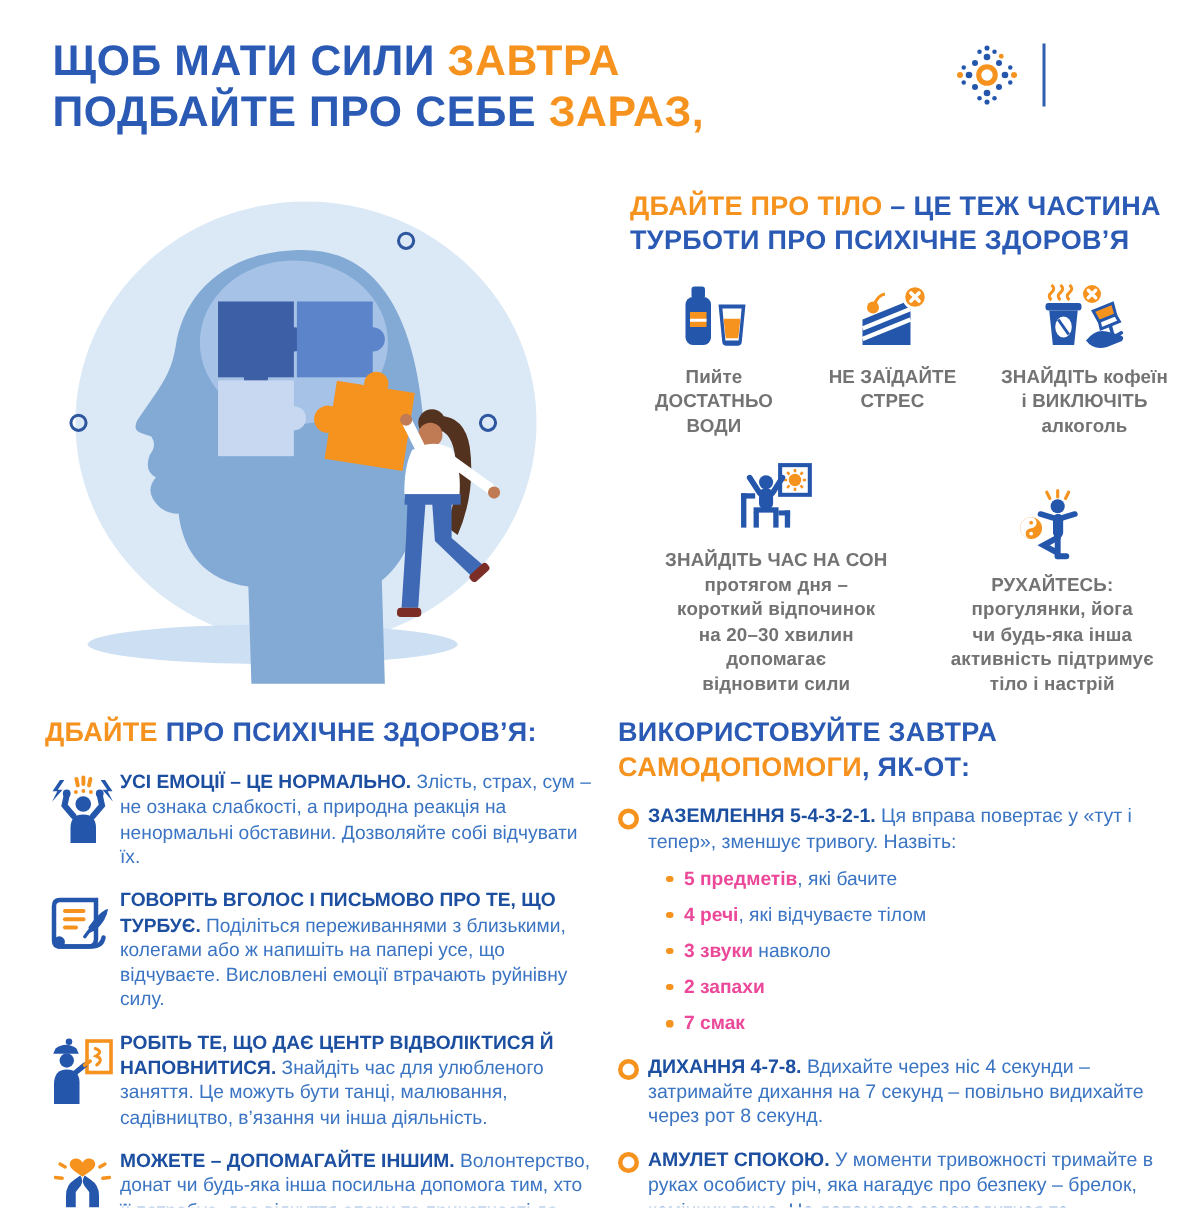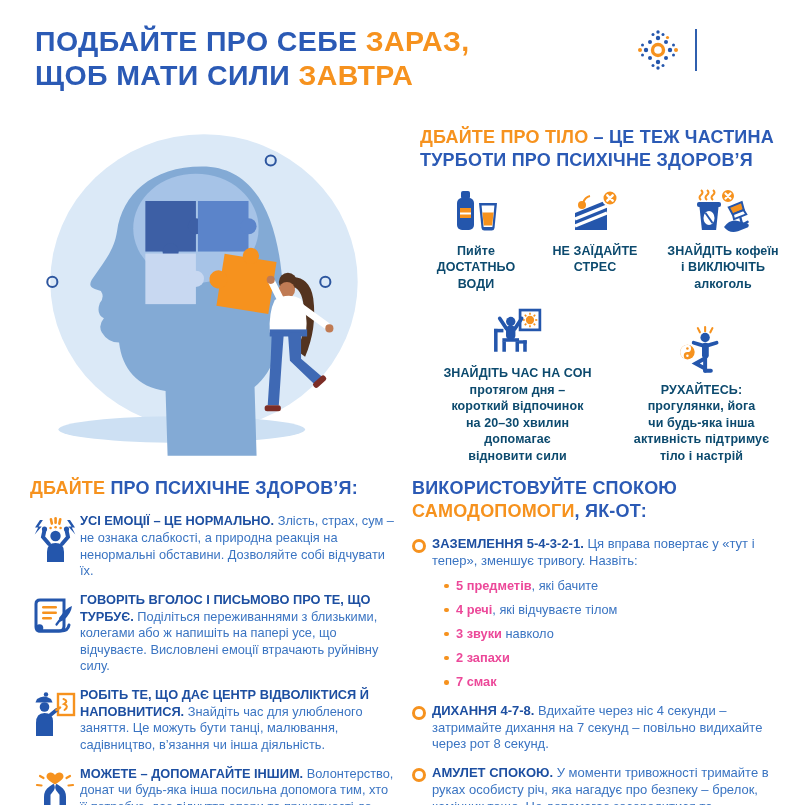--- a/index.html
+++ b/index.html
@@ -15,21 +15,21 @@
   
   .sec-h{font-size:18px;font-weight:700;line-height:1.3;letter-spacing:.2px;color:#2b5ab5;margin:0;}
   .sec-h .orange{color:#f6921e;}
   
   .illustration{position:absolute;left:22px;top:130px;}
   
   .body-sec{position:absolute;left:420px;top:126px;width:368px;}
   .tips-row{display:flex;justify-content:space-between;margin-top:15px;}
   .tips-row2{display:flex;justify-content:space-around;margin-top:16px;align-items:flex-end;}
   .tip{display:flex;flex-direction:column;align-items:center;text-align:center;}
-  .tip-label{margin-top:7px;font-size:12.5px;font-weight:700;color:#0c4a6e;line-height:1.32;
+  .tip-label{margin-top:7px;font-size:12.5px;font-weight:700;color:#737373;line-height:1.32;
              white-space:pre-line;letter-spacing:.1px;}
   .w106{width:112px}.w128{width:126px}.w132{width:130px}.w185{width:190px}.w162{width:168px}
   
   .mind-sec{position:absolute;left:30px;top:477px;width:364px;}
   .mind-items{margin-top:13px;}
   .m-item{display:flex;margin-bottom:12px;}
   .m-icon{flex:0 0 50px;display:flex;justify-content:center;align-items:flex-start;padding-top:2px;}
   .m-text{font-size:12.8px;line-height:1.3;color:#3a74c2;}
   .lead{font-weight:700;color:#1d4fa1;}
   
@@ -41,22 +41,22 @@
   .sub-item{position:relative;padding-left:12px;margin-bottom:7.5px;font-size:12.8px;color:#3a74c2;}
   .dot{position:absolute;left:0;top:6px;width:4.5px;height:4.5px;background:#f6921e;border-radius:50%;}
   .sub-b{font-weight:700;color:#ec4899;}
 </style>
 </head>
 <body>
 
 <div class="poster">
 
   <div class="title">
+    <div><span>ЩОБ МАТИ СИЛИ </span><span class="orange">ЗАВТРА</span></div>
     <div><span>ПОДБАЙТЕ ПРО СЕБЕ </span><span class="orange">ЗАРАЗ,</span></div>
-    <div><span>ЩОБ МАТИ СИЛИ </span><span class="orange">ЗАВТРА</span></div>
   </div>
 
   <div class="logo">
     <svg width="56" height="56" viewBox="0 0 56 56">
       <circle cx="28" cy="28" r="5.5" fill="none" stroke="#f6921e" stroke-width="3.4"></circle>
       <g fill="#2456ac">
         <circle cx="28" cy="16" r="2.2"></circle>
           <circle cx="28" cy="10" r="1.7"></circle>
         <circle cx="28" cy="40" r="2.2"></circle>
           <circle cx="28" cy="46" r="1.7"></circle>
@@ -346,21 +346,21 @@
             </g>
           </svg>
         </div>
         <div class="m-text"><span class="lead">МОЖЕТЕ – ДОПОМАГАЙТЕ ІНШИМ.</span><span> Волонтерство, донат чи будь-яка інша посильна допомога тим, хто її потребує, дає відчуття опори та причетності до спільноти.</span></div>
       </div>
 
     </div>
   </div>
 
   <div class="tech-sec">
-    <h2 class="sec-h"><span>ВИКОРИСТОВУЙТЕ СПОКОЮ</span><br><span class="orange">САМОДОПОМОГИ</span><span>, ЯК-ОТ:</span></h2>
+    <h2 class="sec-h"><span>ВИКОРИСТОВУЙТЕ ЗАВТРА</span><br><span class="orange">САМОДОПОМОГИ</span><span>, ЯК-ОТ:</span></h2>
 
     <div class="t-items">
 
       <div class="t-item">
         <span class="ring"></span>
         <span class="lead">ЗАЗЕМЛЕННЯ 5-4-3-2-1.</span><span> Ця вправа повертає у «тут і тепер», зменшує тривогу. Назвіть:</span>
         <div class="sub-list">
           <div class="sub-item"><span class="dot"></span><span class="sub-b">5 предметів</span><span>, які бачите</span></div>
           <div class="sub-item"><span class="dot"></span><span class="sub-b">4 речі</span><span>, які відчуваєте тілом</span></div>
           <div class="sub-item"><span class="dot"></span><span class="sub-b">3 звуки</span><span> навколо</span></div>

